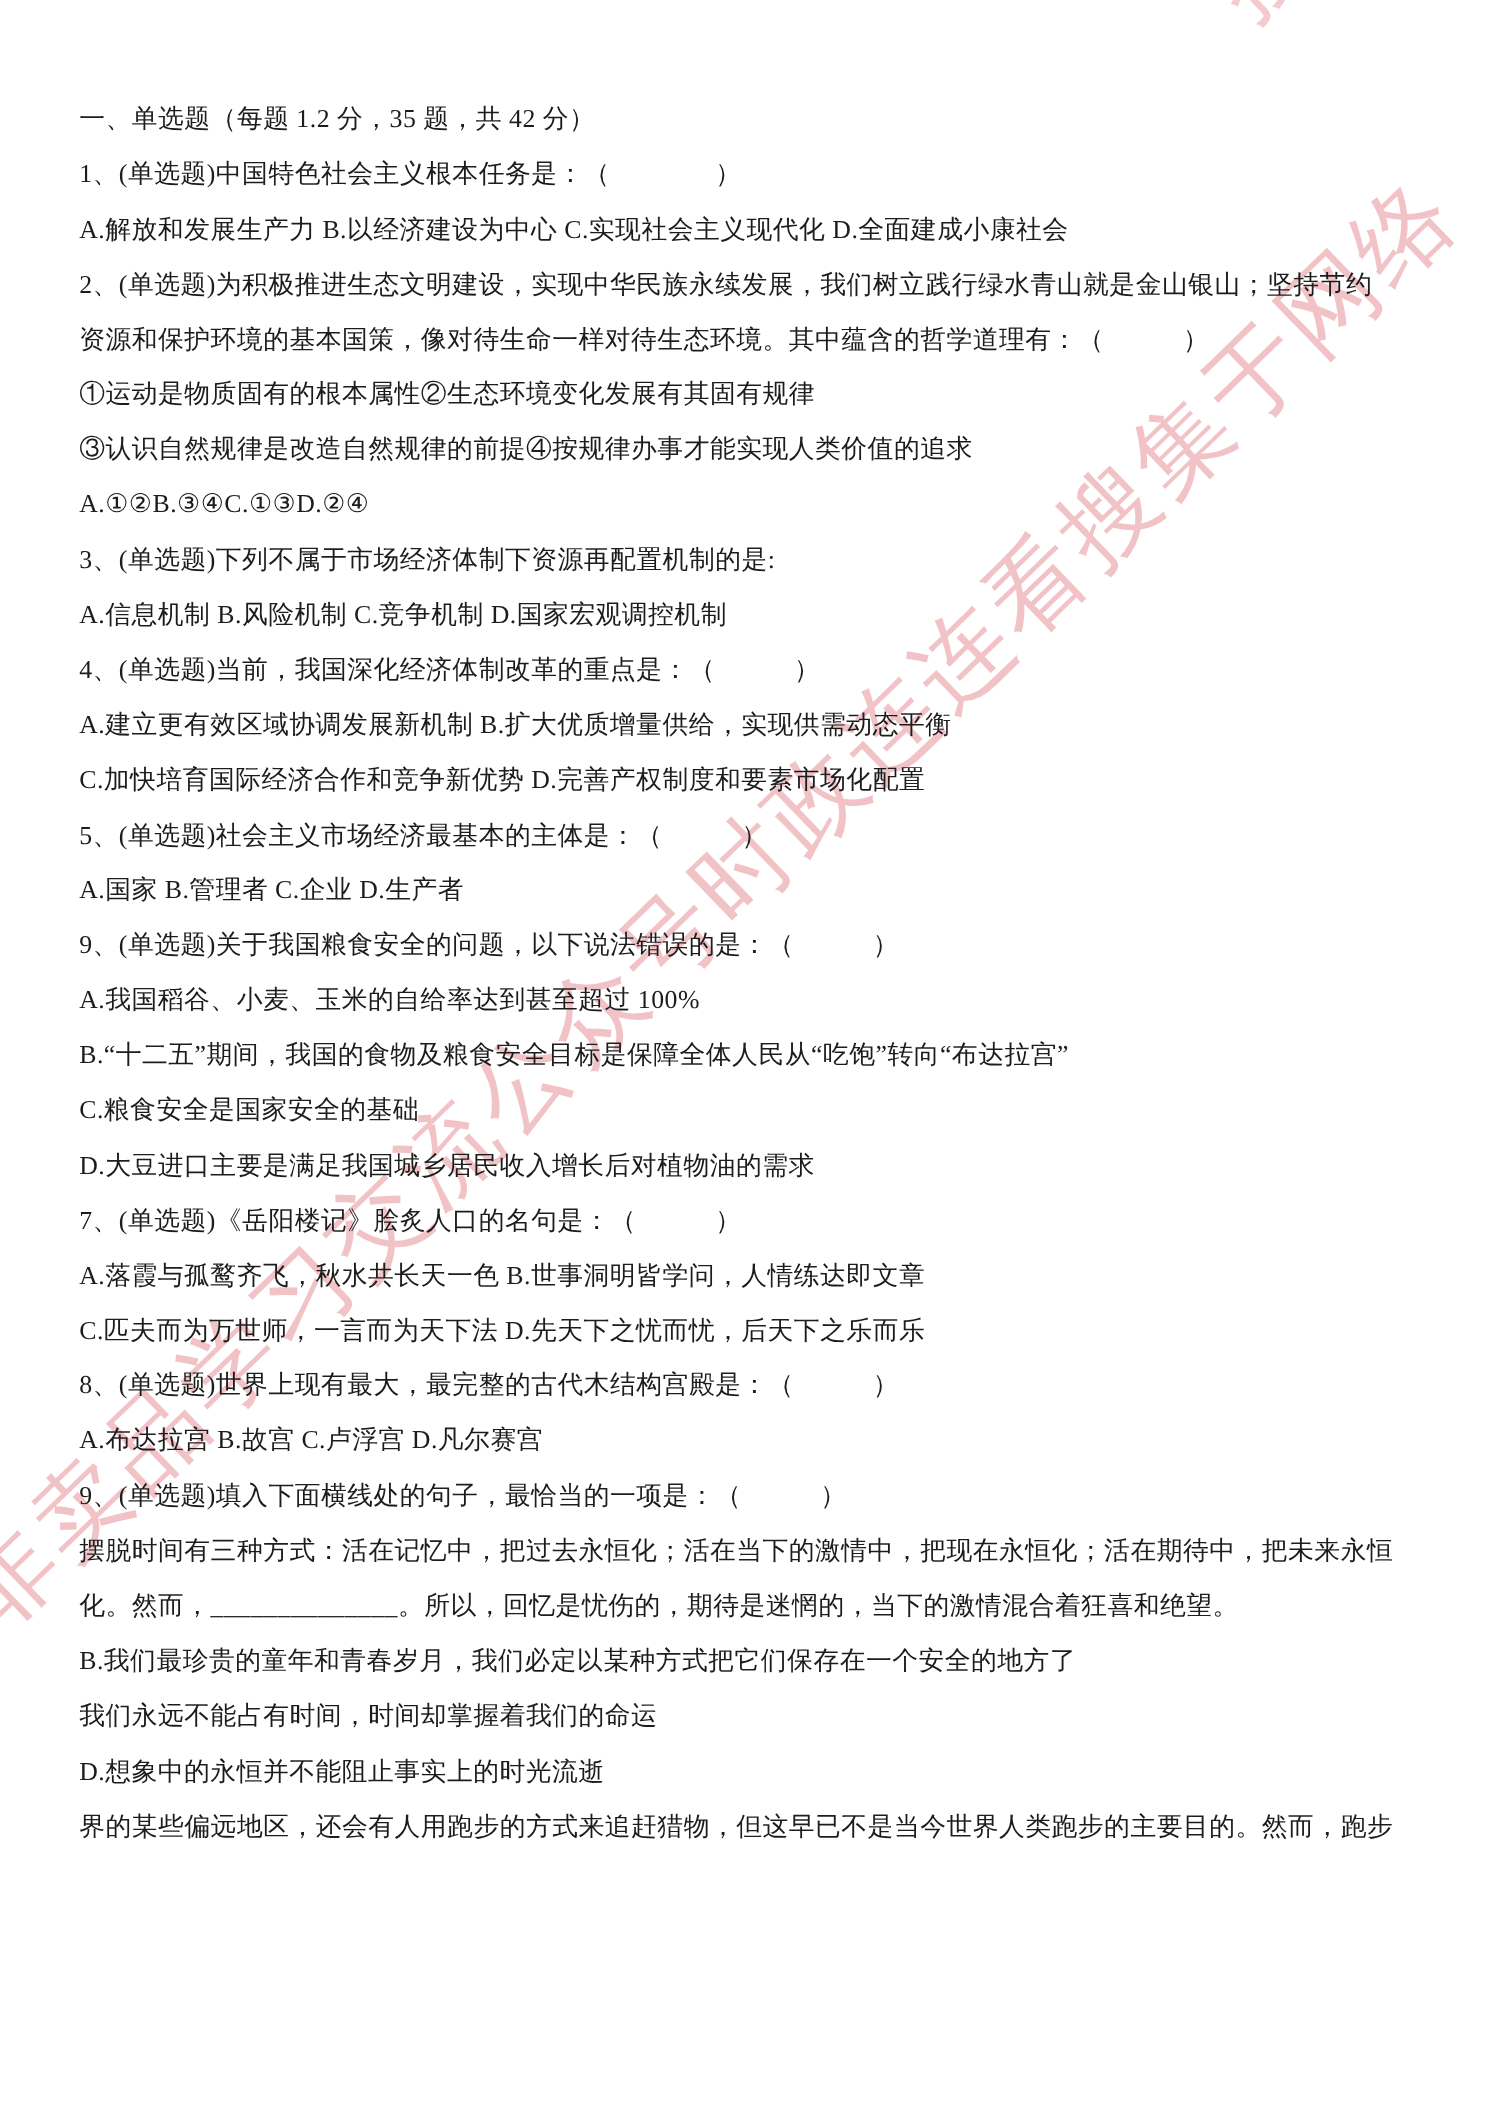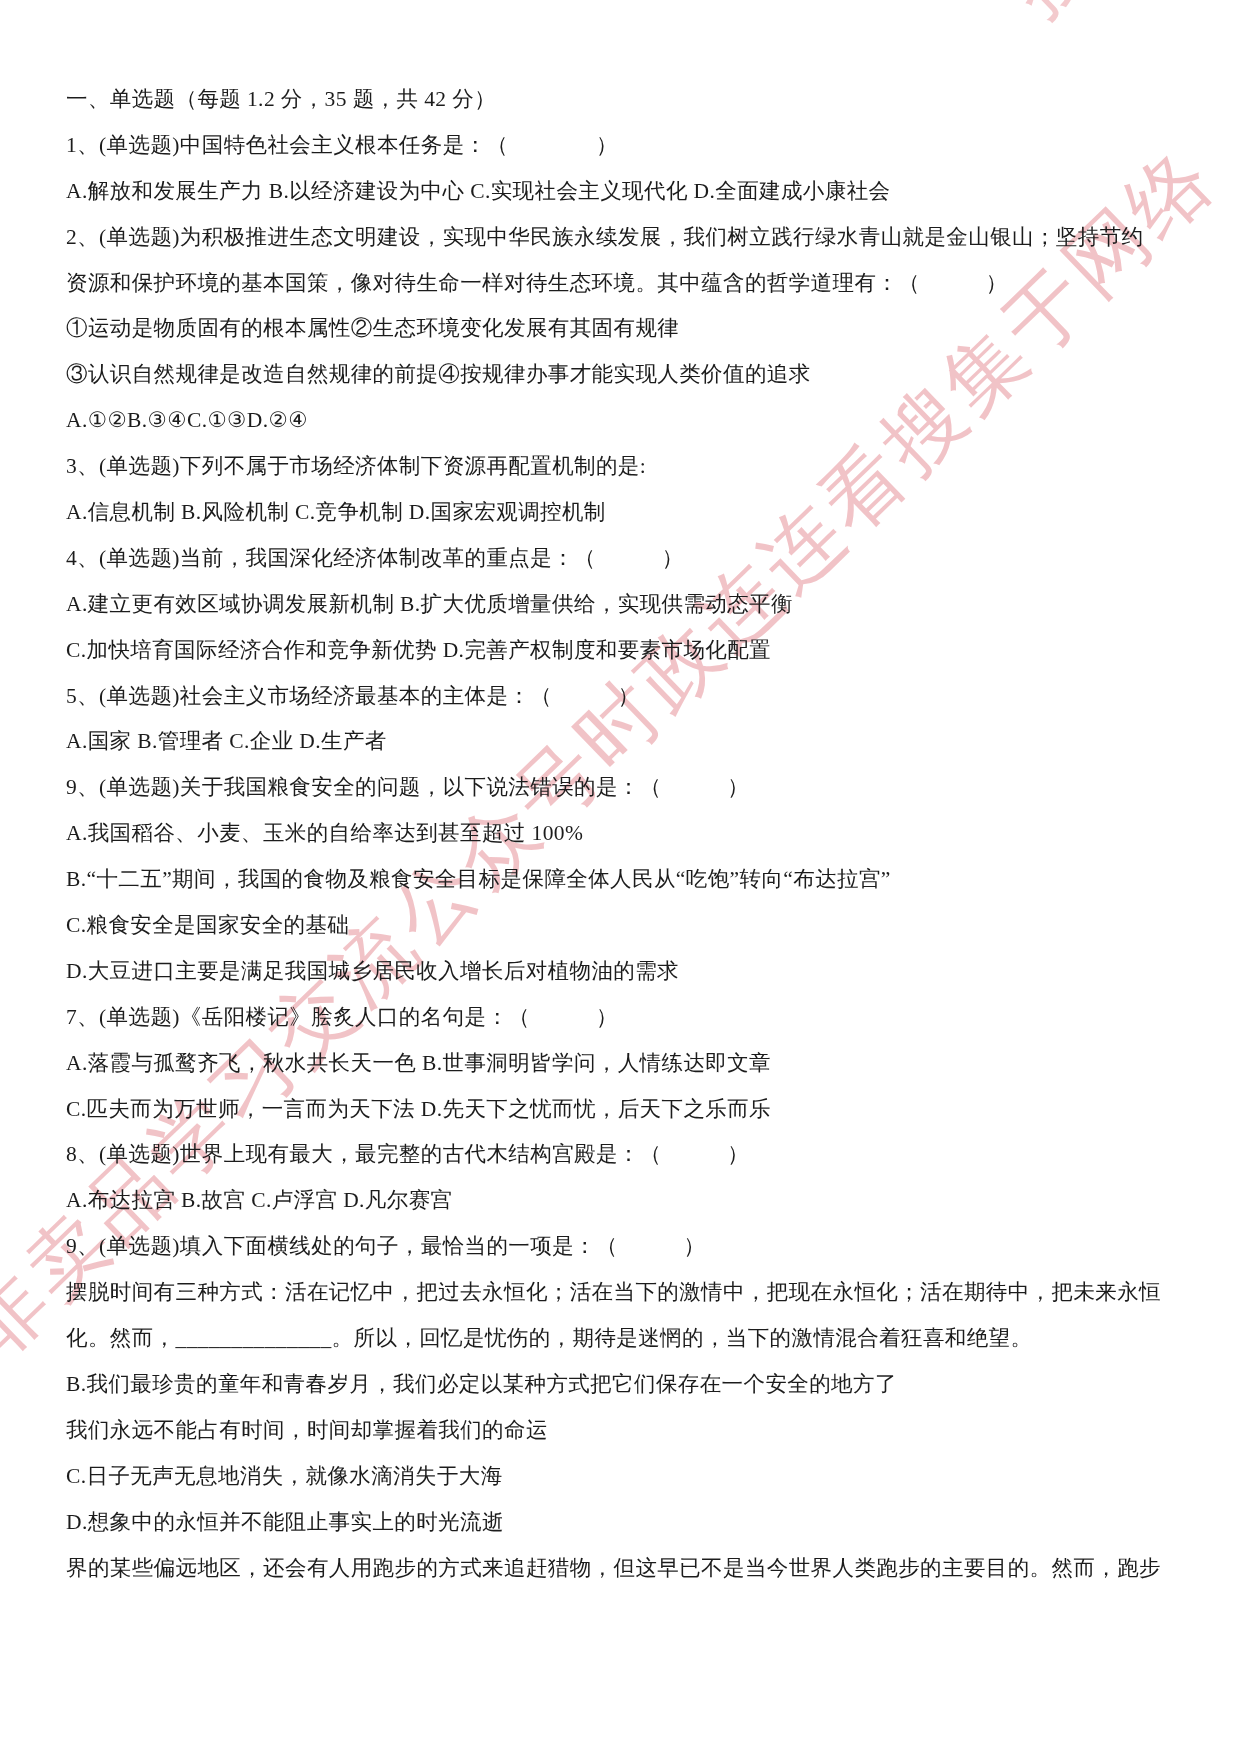--- a/index.html
+++ b/index.html
@@ -88,18 +88,17 @@
     <div class="line">7、(单选题)《岳阳楼记》脍炙人口的名句是：（　　　）</div>
     <div class="line">A.落霞与孤鹜齐飞，秋水共长天一色 B.世事洞明皆学问，人情练达即文章</div>
     <div class="line">C.匹夫而为万世师，一言而为天下法 D.先天下之忧而忧，后天下之乐而乐</div>
     <div class="line">8、(单选题)世界上现有最大，最完整的古代木结构宫殿是：（　　　）</div>
     <div class="line">A.布达拉宫 B.故宫 C.卢浮宫 D.凡尔赛宫</div>
     <div class="line">9、(单选题)填入下面横线处的句子，最恰当的一项是：（　　　）</div>
     <div class="line">摆脱时间有三种方式：活在记忆中，把过去永恒化；活在当下的激情中，把现在永恒化；活在期待中，把未来永恒</div>
     <div class="line">化。然而，______________。所以，回忆是忧伤的，期待是迷惘的，当下的激情混合着狂喜和绝望。</div>
     <div class="line">B.我们最珍贵的童年和青春岁月，我们必定以某种方式把它们保存在一个安全的地方了</div>
     <div class="line">我们永远不能占有时间，时间却掌握着我们的命运</div>
-    <div class="line">C.日子无声无息地消失，就像水滴消失于大海</div>
     <div class="line">D.想象中的永恒并不能阻止事实上的时光流逝</div>
     <div class="line">界的某些偏远地区，还会有人用跑步的方式来追赶猎物，但这早已不是当今世界人类跑步的主要目的。然而，跑步</div>
   </div>
 
 </div>
 
 </body></html>

